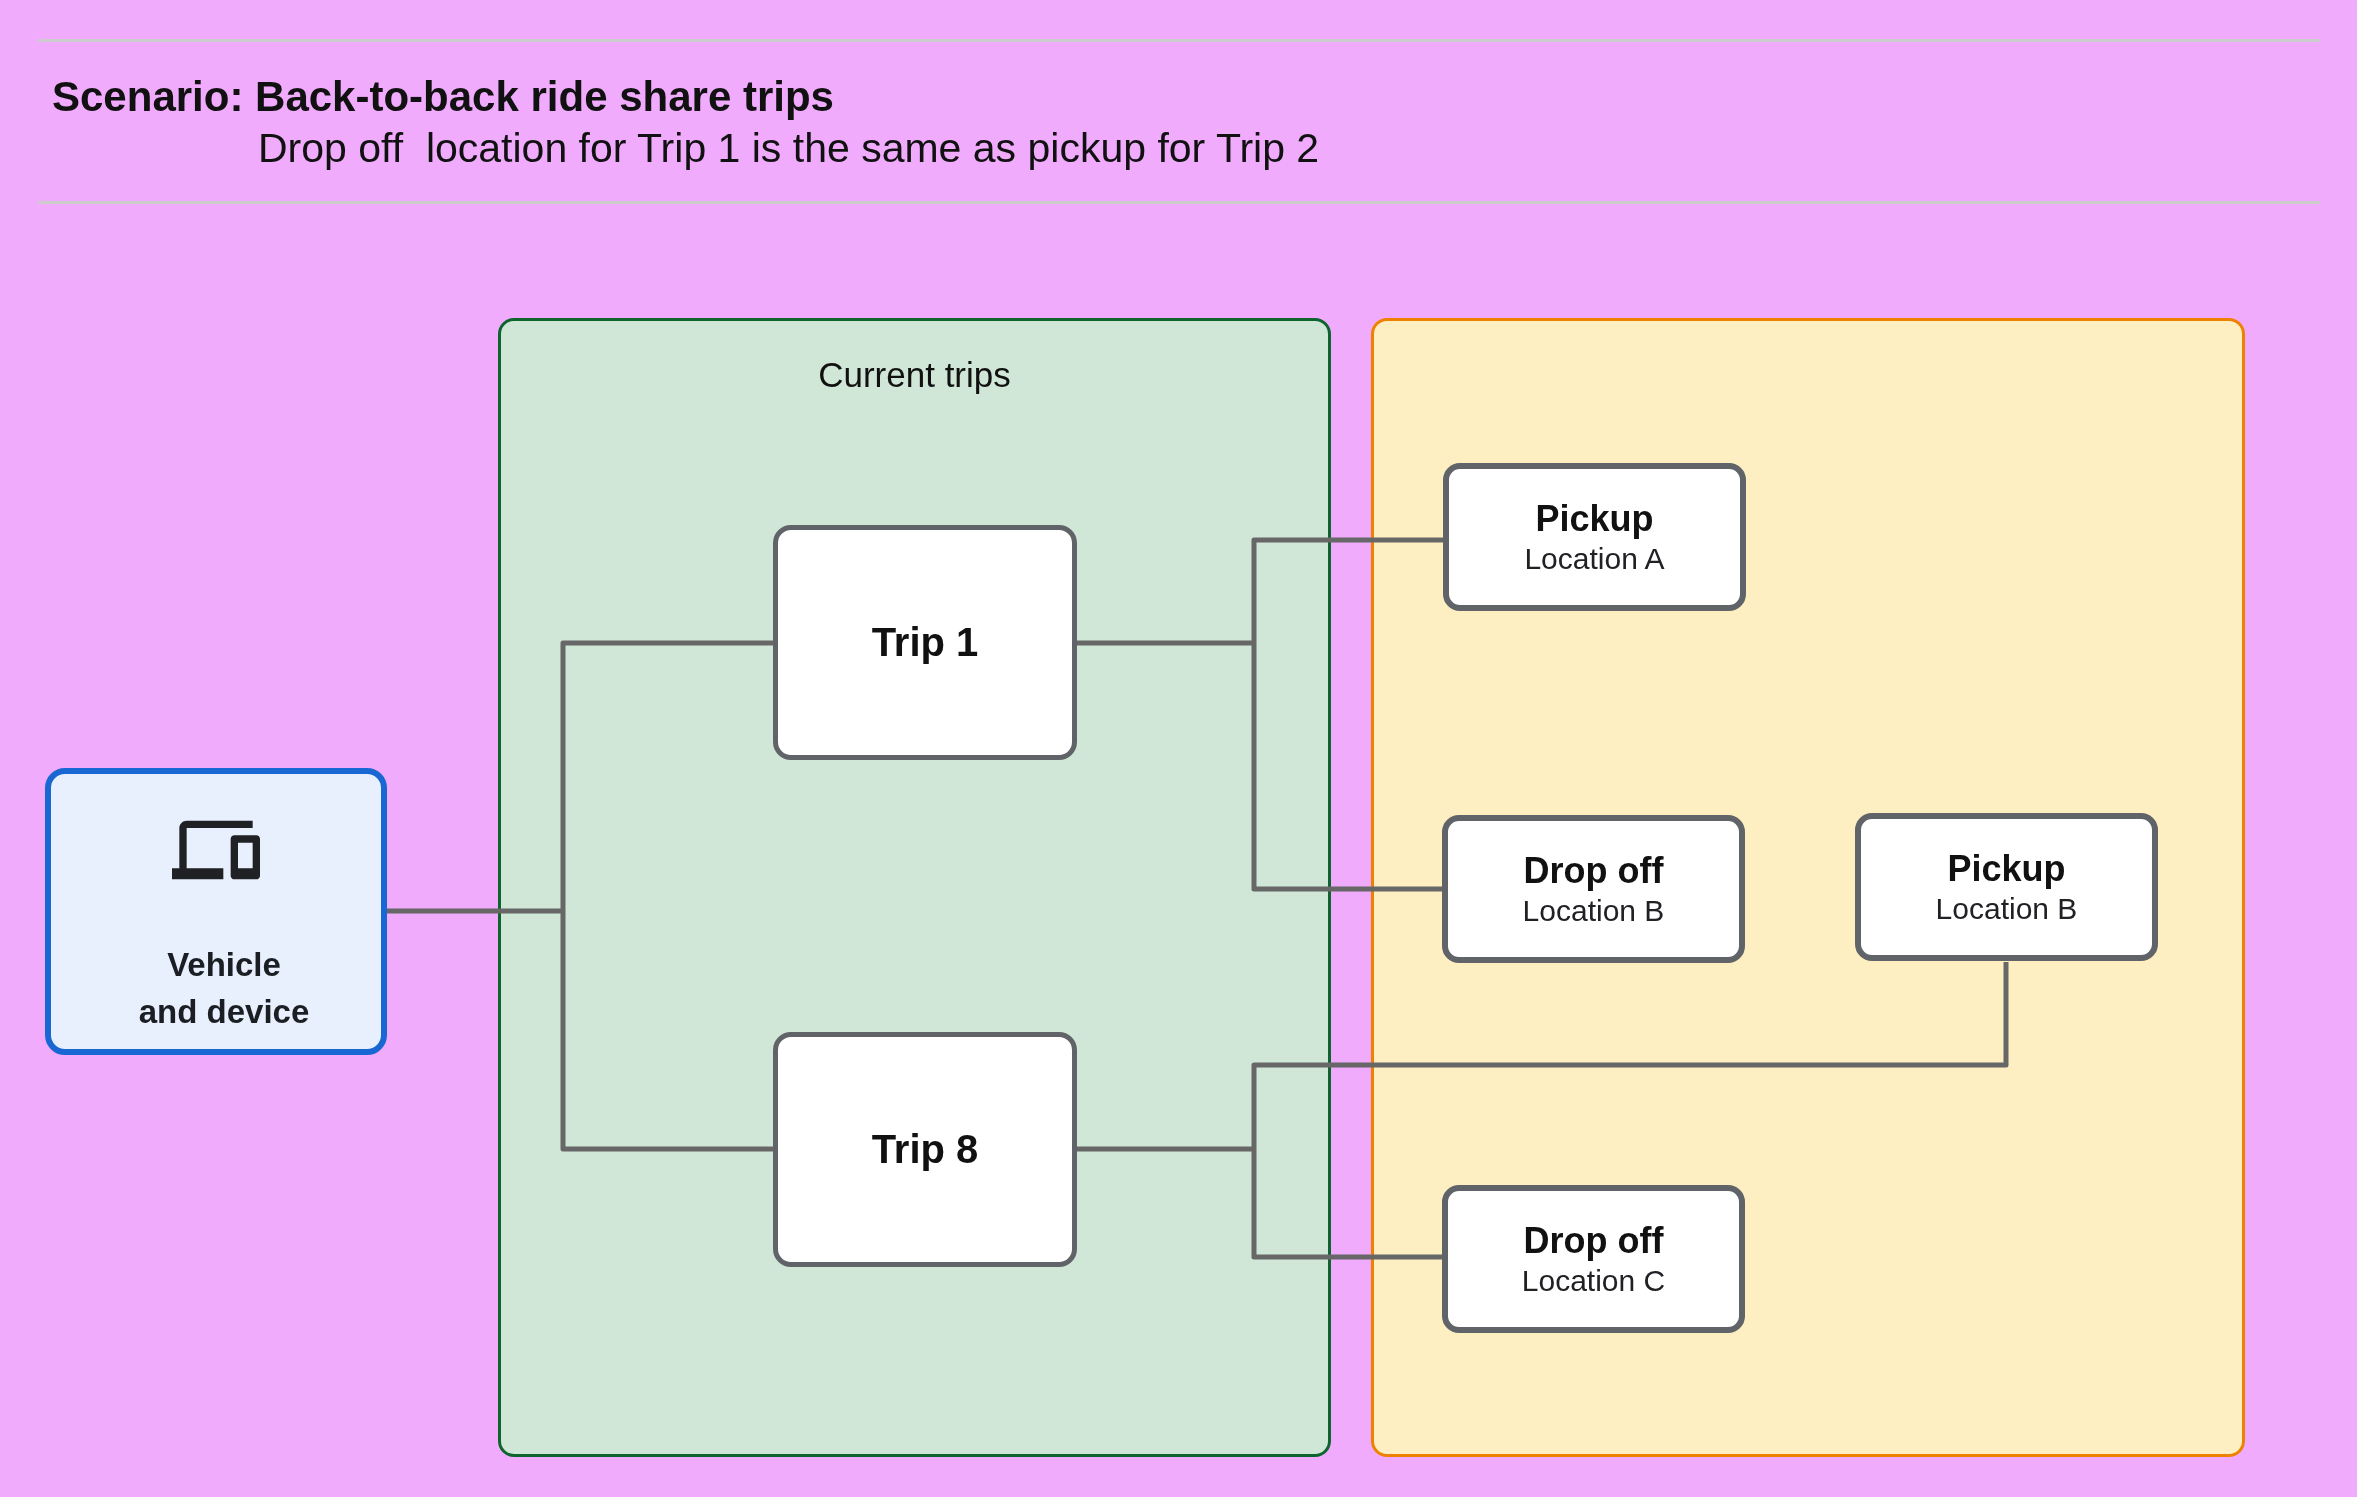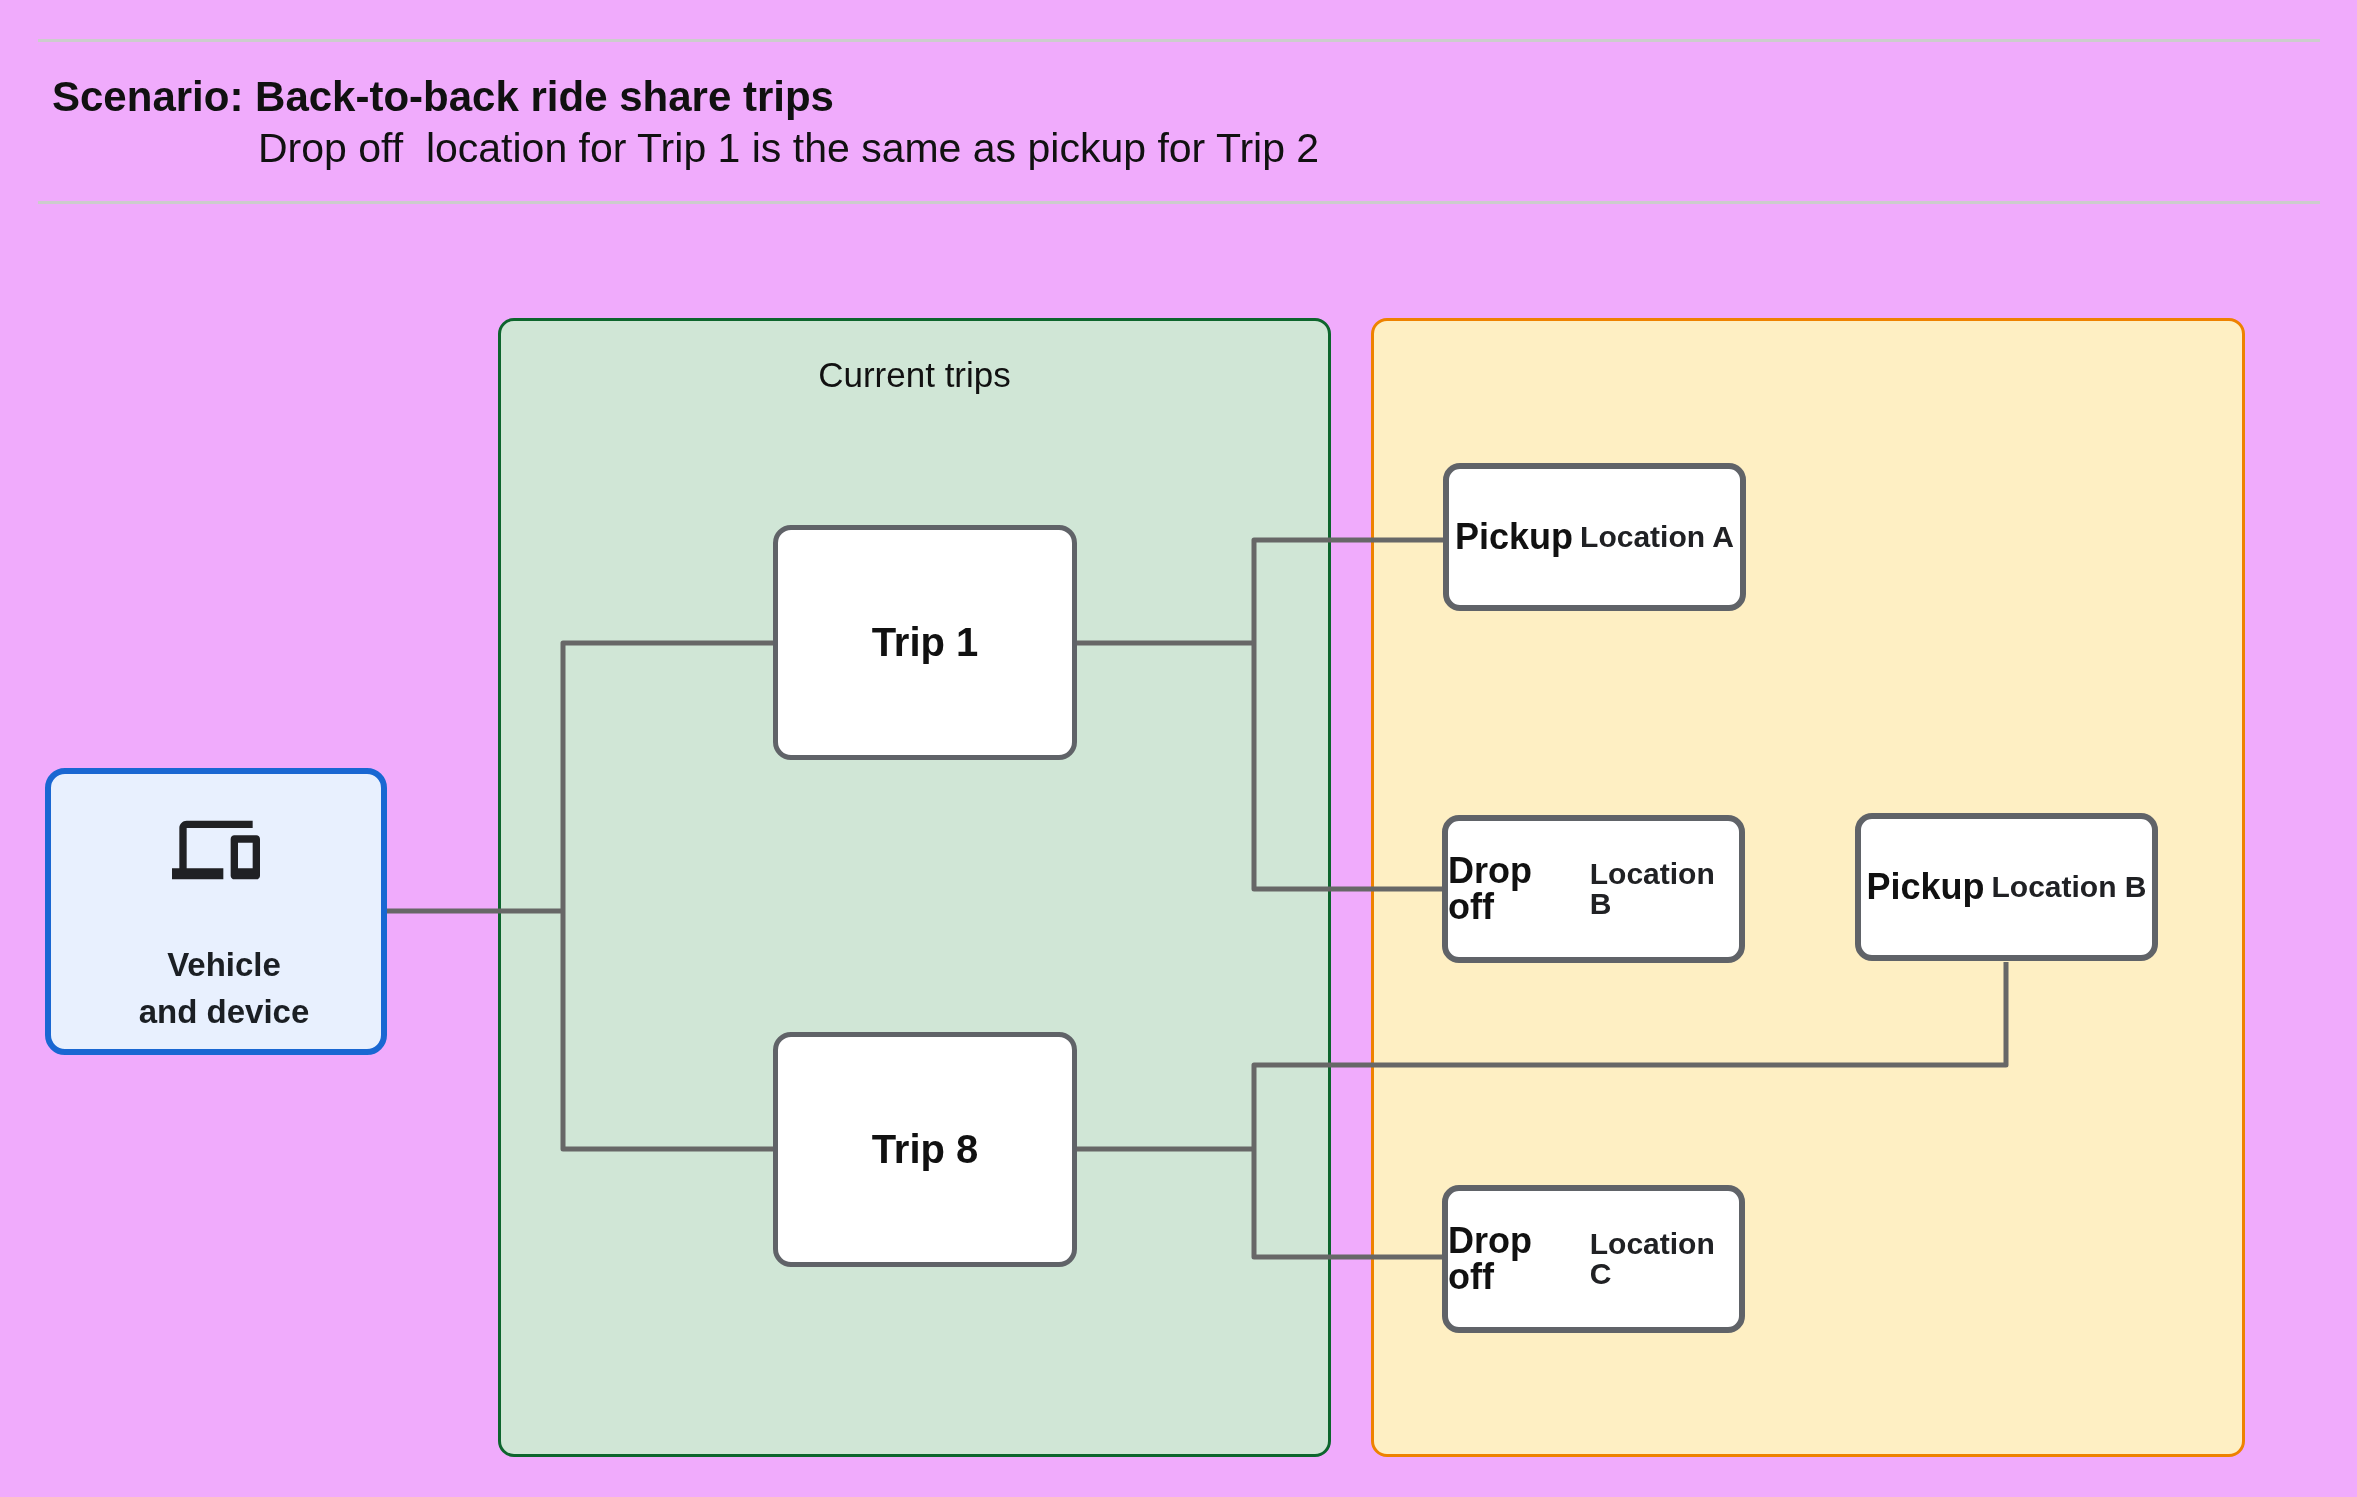--- a/index.html
+++ b/index.html
@@ -84,21 +84,21 @@
   }
 
   .node {
     position: absolute;
     box-sizing: border-box;
     background: #ffffff;
     border: 5px solid #606368;
     border-radius: 18px;
     z-index: 10;
     display: flex;
-    flex-direction: row;
+    flex-direction: column;
     align-items: center;
     justify-content: center;
   }
   .trip-node {
     left: 272px;
     width: 304px;
     height: 235px;
   }
   #node-trip-1 { top: 204px; }
   #node-trip-2 { top: 711px; }
@@ -120,21 +120,21 @@
   #node-pickup-b  { left: 481px; top: 492px; }
   #node-dropoff-c { left: 68px; top: 864px; }
   .waypoint-title {
     font-size: 36px;
     font-weight: 700;
     color: #111111;
     line-height: 1;
   }
   .waypoint-subtitle {
     font-size: 30px;
-    font-weight: 700;
+    font-weight: 400;
     color: #202124;
     line-height: 1;
   }
 
   #vehicle-box {
     position: absolute;
     left: 45px;
     top: 768px;
     width: 342px;
     height: 287px;

